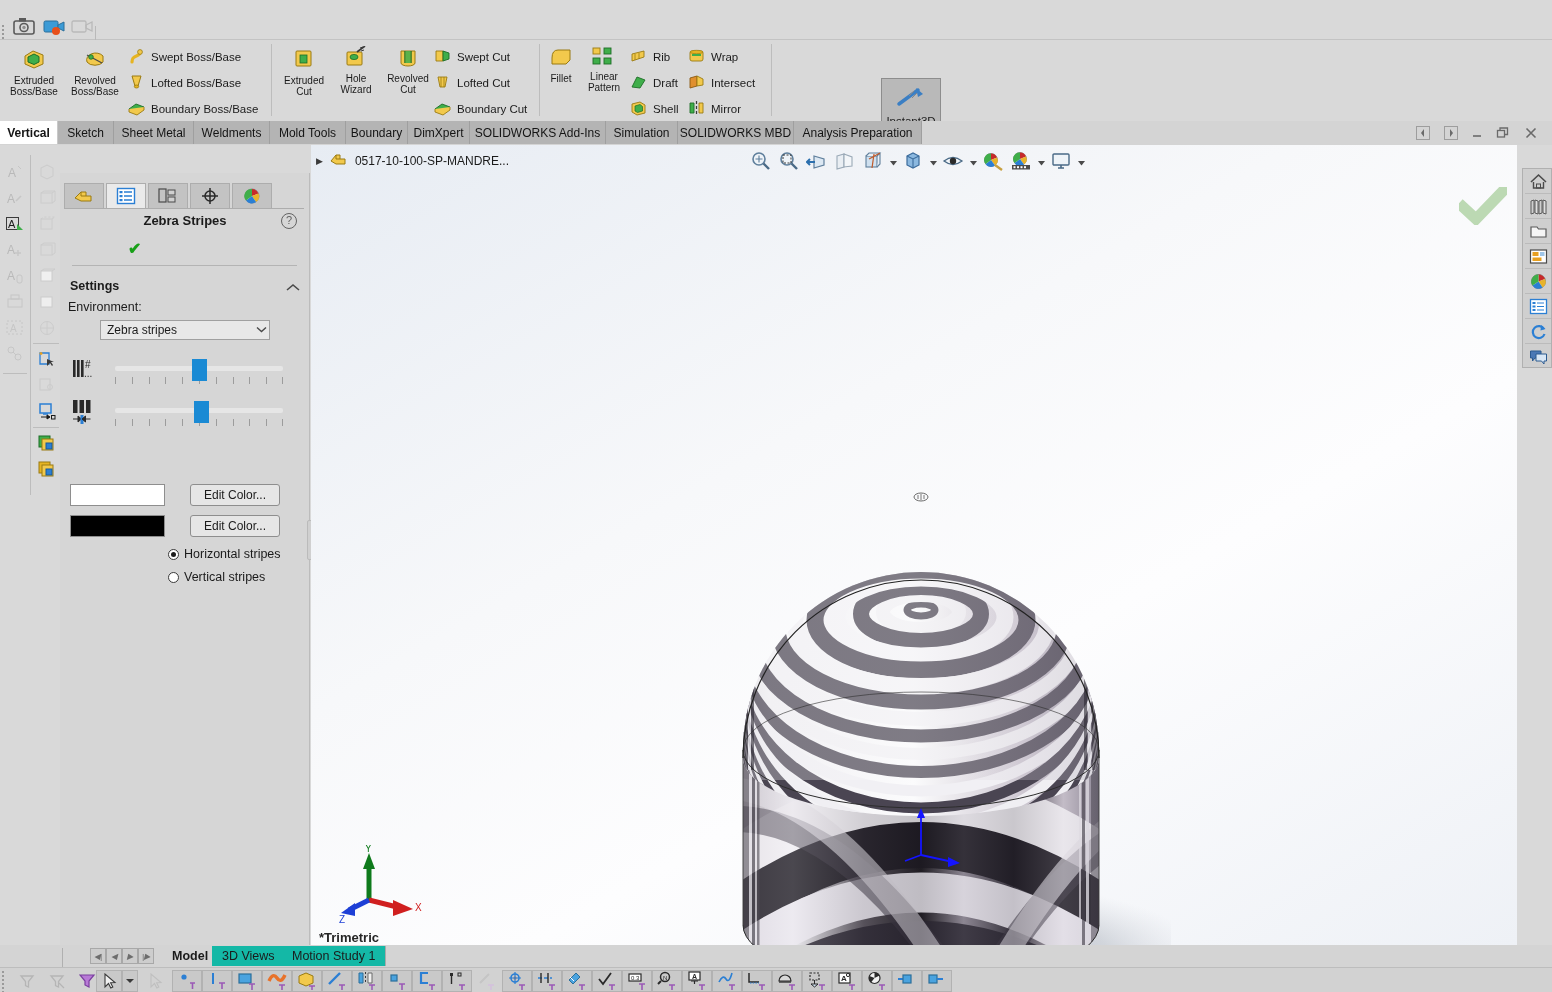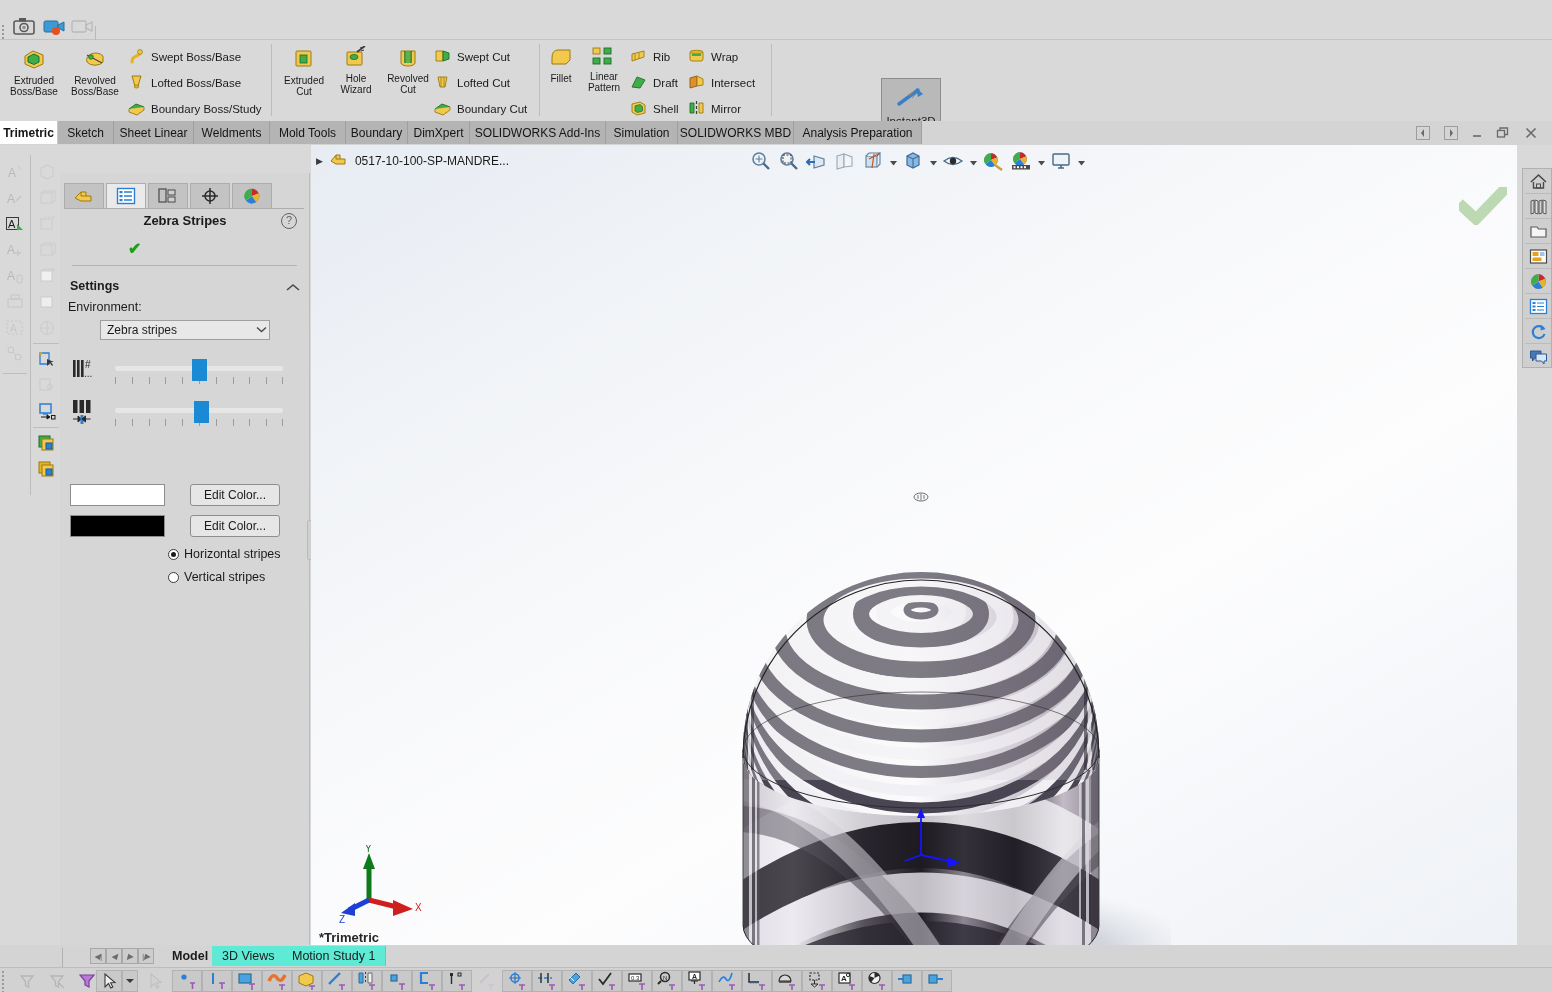--- a/index.html
+++ b/index.html
@@ -210,21 +210,21 @@
 
   
   .statusrow { position:absolute; left:0; top:945px; width:1552px; height:22px;
                background:#d4d4d4; }
   .navbtns { position:absolute; left:90px; top:948px; display:flex; }
   .navbtns i { width:16px; height:16px; border:1px solid #a8a8a8; background:#cdcdcd;
                display:flex; align-items:center; justify-content:center; color:#6d6d6d;
                font-size:8px; }
   .btab { position:absolute; top:946px; height:20px; padding:0 10px;
           display:flex; align-items:center; font-size:12.5px;
-          border-right:1px solid #a9a9a9; background:#5eead4; }
+          border-right:1px solid #a9a9a9; background:#14b8a6; }
   .btab.active { background:#d4d4d4; font-weight:bold; border-right:1px solid #a9a9a9;}
   .botbar { position:absolute; left:0; top:967px; width:1552px; height:25px;
             background:#d2d2d2; border-top:1px solid #bdbdbd;}
   .bb { position:absolute; top:2px; width:30px; height:22px;
         display:flex; align-items:center; justify-content:center;
         background:#c9c9c9; border:1px solid #b2b2b2;}
   .bb.plain { background:transparent; border:none; }
   .vline { position:absolute; top:970px; width:1px; height:20px; background:#b0b0b0;}
 </style>
 </head>
@@ -310,21 +310,21 @@
         </span>
         <span>Lofted Boss/Base</span>
       </div>
       <div class="smallrow" style="left:128px; top:56px">
         <span class="ic">
           <svg width="17" height="16" viewBox="0 0 17 16">
             <path d="M1 9 L8 4 L16 7 L9 12 Z" fill="#3fae4a" stroke="#1d6d26" stroke-width="0.9"></path>
             <path d="M1 9 L1 12 L9 15 L16 10 L16 7" fill="#f2c94c" stroke="#9a7b12" stroke-width="0.9"></path>
           </svg>
         </span>
-        <span>Boundary Boss/Study</span>
+        <span>Boundary Boss/Base</span>
       </div>
     </div>
 
     <div class="rgroup bord" style="left:272px; width:268px">
       <div class="bigbtn" style="left:0px">
         <span class="ic">
           <svg width="24" height="24" viewBox="0 0 24 24">
             <rect x="4" y="5" width="15" height="15" rx="1" fill="#f2c94c" stroke="#9a7b12" stroke-width="1"></rect>
             <rect x="8" y="9" width="7" height="8" fill="#3fae4a" stroke="#1d6d26" stroke-width="0.8"></rect>
           </svg>
@@ -473,23 +473,23 @@
           <path d="M3 18 L22 4" stroke="#3b7fc4" stroke-width="3.5" stroke-linecap="round"></path>
           <path d="M20 2 L27 8 L22 11 Z" fill="#3b7fc4"></path>
           <path d="M13 10 L18 5 M16 12 L21 7" stroke="#888" stroke-width="1"></path>
         </svg>
       </span>
       <span>Instant3D</span>
     </div>
   </div>
 
   <div class="tabbar">
-    <div class="tab active" style="left:0px; width:58px">Trimetric</div>
+    <div class="tab active" style="left:0px; width:58px">Vertical</div>
     <div class="tab" style="left:58px; width:56px">Sketch</div>
-    <div class="tab" style="left:114px; width:80px">Sheet Linear</div>
+    <div class="tab" style="left:114px; width:80px">Sheet Metal</div>
     <div class="tab" style="left:194px; width:76px">Weldments</div>
     <div class="tab" style="left:270px; width:76px">Mold Tools</div>
     <div class="tab" style="left:346px; width:62px">Boundary</div>
     <div class="tab" style="left:408px; width:62px">DimXpert</div>
     <div class="tab" style="left:470px; width:136px">SOLIDWORKS Add-Ins</div>
     <div class="tab" style="left:606px; width:72px">Simulation</div>
     <div class="tab" style="left:678px; width:116px">SOLIDWORKS MBD</div>
     <div class="tab" style="left:794px; width:128px">Analysis Preparation</div>
 
     <div class="wctl" style="left:1410px">

